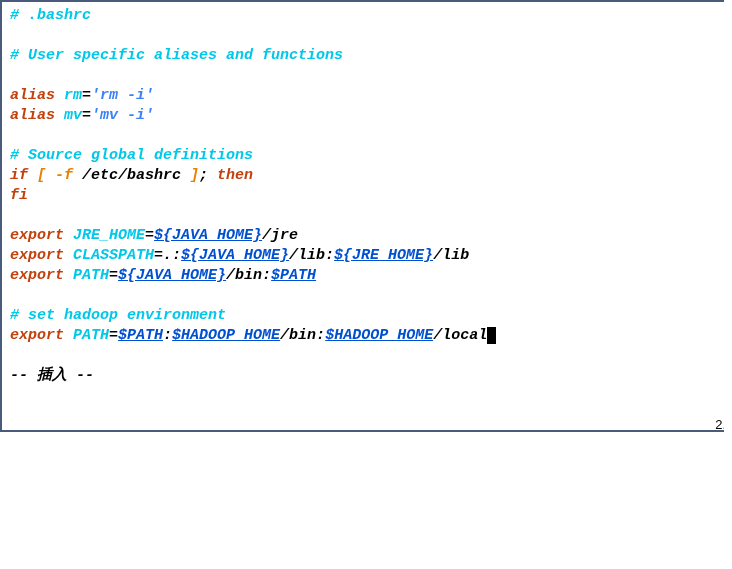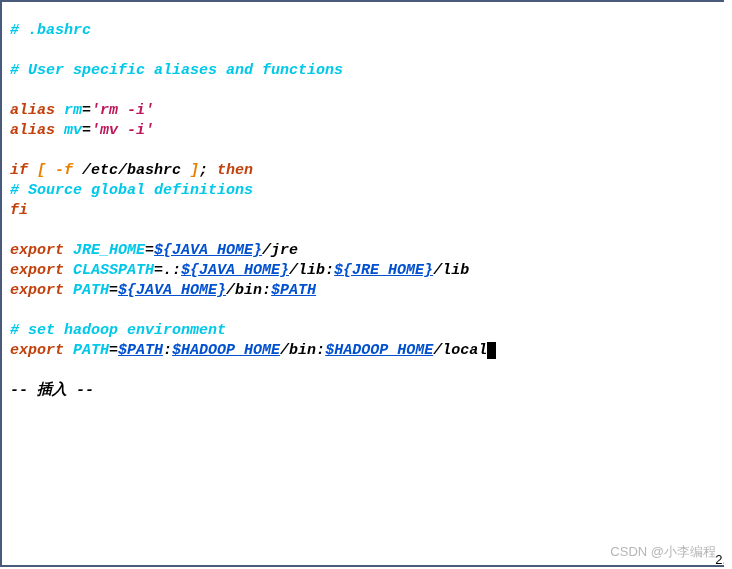--- a/index.html
+++ b/index.html
@@ -8,34 +8,34 @@
     font-family: "Courier New", monospace;
     font-size: 15px;
     font-weight: bold;
     font-style: italic;
     background: #fff;
   }
   .frame {
     border: 2px solid #4a5a7a;
     border-right: none;
     width: 724px;
-    height: 567px;
+    height: 432px;
     box-sizing: border-box;
-    padding: 19px 8px;
+    padding: 4px 8px;
     position: relative;
     overflow: hidden;
   }
   .line {
     white-space: pre;
     line-height: 20px;
     height: 20px;
   }
   .cyan { color: #00c8e8; }
   .yellow { color: #c2410c; }
-  .magenta { color: #be185d; }
+  .magenta { color: #3b82f6; }
   .orange { color: #e88000; }
   .black { color: #000; }
   .blue { color: #0050d0; text-decoration: underline; }
   .cursor {
     display: inline-block;
     width: 9px;
     height: 17px;
     background: #000;
     vertical-align: text-bottom;
   }
@@ -67,30 +67,29 @@
 
   <div class="line"><span class="cyan"># .bashrc</span></div>
   <div class="line"> </div>
   <div class="line"><span class="cyan"># User specific aliases and functions</span></div>
   <div class="line"> </div>
 
   <div class="line"><span class="yellow">alias </span><span class="cyan">rm</span><span class="black">=</span><span class="magenta">'rm -i'</span></div>
   <div class="line"><span class="yellow">alias </span><span class="cyan">mv</span><span class="black">=</span><span class="magenta">'mv -i'</span></div>
   <div class="line"> </div>
 
+  <div class="line"><span class="cyan"># Source global definitions</span></div>
   <div class="line"><span class="yellow">if </span><span class="orange">[ </span><span class="orange">-f </span><span class="black">/etc/bashrc</span><span class="orange"> ]</span><span class="black">; </span><span class="yellow">then</span></div>
-  <div class="line"><span class="cyan"># Source global definitions</span></div>
   <div class="line"><span class="yellow">fi</span></div>
   <div class="line"> </div>
 
   <div class="line"><span class="yellow">export </span><span class="cyan">JRE_HOME</span><span class="black">=</span><span class="blue">${JAVA_HOME}</span><span class="black">/jre</span></div>
   <div class="line"><span class="yellow">export </span><span class="cyan">CLASSPATH</span><span class="black">=</span><span class="black">.:</span><span class="blue">${JAVA_HOME}</span><span class="black">/lib:</span><span class="blue">${JRE_HOME}</span><span class="black">/lib</span></div>
   <div class="line"><span class="yellow">export </span><span class="cyan">PATH</span><span class="black">=</span><span class="blue">${JAVA_HOME}</span><span class="black">/bin:</span><span class="blue">$PATH</span></div>
   <div class="line"> </div>
 
   <div class="line"><span class="cyan"># set hadoop environment</span></div>
   <div class="line"><span class="yellow">export </span><span class="cyan">PATH</span><span class="black">=</span><span class="blue">$PATH</span><span class="black">:</span><span class="blue">$HADOOP_HOME</span><span class="black">/bin:</span><span class="blue">$HADOOP_HOME</span><span class="black">/local</span><span class="cursor"></span></div>
   <div class="line"> </div>
   <div class="line"><span class="black">-- 插入 --</span></div>
 
-  <div class="watermark">CSDN @小李编程</div>
   <div class="cornernum">2.</div>
 </div>
 
 </body></html>

